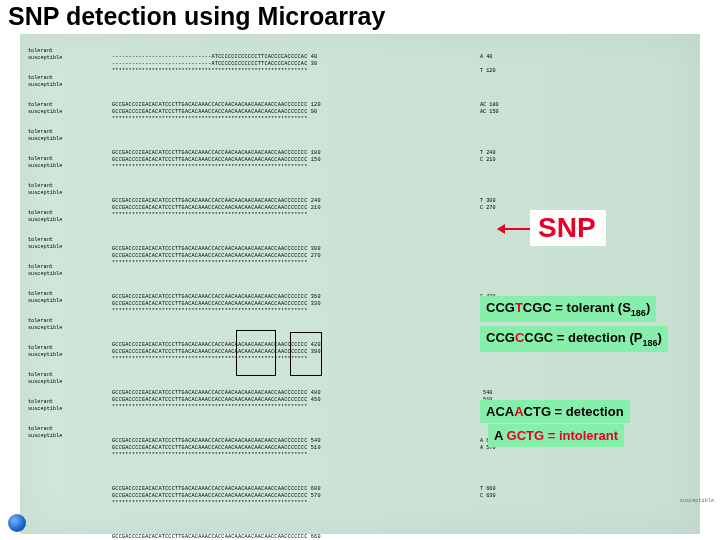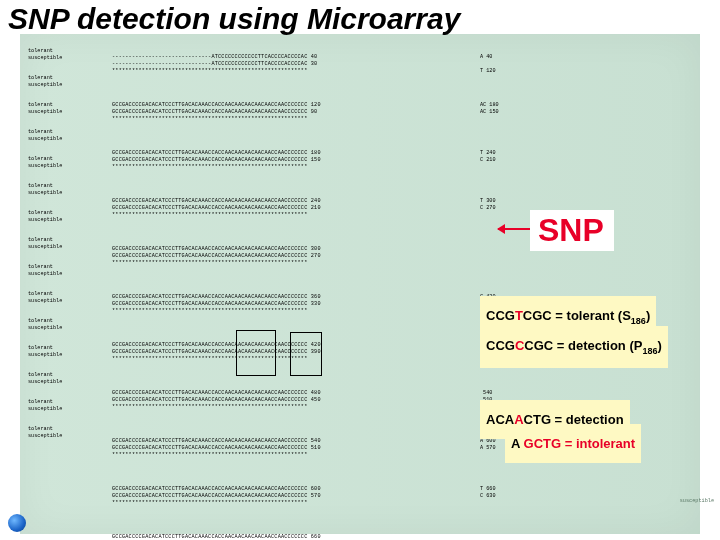--- a/index.html
+++ b/index.html
@@ -8,24 +8,23 @@
     height: 540px;
     font-family: "Comic Sans MS", "Segoe Script", cursive, sans-serif;
     background: #fff;
     overflow: hidden;
     position: relative;
   }
   .title {
     position: absolute;
     left: 8px;
     top: 2px;
-    font-size: 30px;
+    font-size: 25px;
     font-weight: 700;
     color: #000;
-    font-style: italic;
   }
   .logo {
     position: absolute;
     left: 8px;
     bottom: 8px;
     width: 18px;
     height: 18px;
     border-radius: 50%;
     background: radial-gradient(circle at 35% 35%, #6fb8ff 0%, #1a63c7 60%, #0b3e84 100%);
   }
@@ -74,21 +73,21 @@
 
   .snp-label {
     position: absolute;
     left: 530px;
     top: 210px;
     background: #fff;
     padding: 2px 10px 2px 8px;
     font-family: Arial, sans-serif;
   }
   .snp-label .snp {
-    font-size: 32px;
+    font-size: 28px;
     font-weight: 700;
     color: #e80028;
   }
   .arrow {
     position: absolute;
     left: 498px;
     top: 228px;
     width: 32px;
     height: 2px;
     background: #e80028;
@@ -96,35 +95,35 @@
   .arrow:before {
     content: "";
     position: absolute;
     left: -6px; top: -4px;
     border: 5px solid transparent;
     border-right: 8px solid #e80028;
   }
 
   .box {
     position: absolute;
-    background: #fef9c3;
+    background: #86efac;
     font-family: Arial, sans-serif;
     font-size: 13px;
     font-weight: 700;
     color: #000;
-    padding: 12px 6px;
+    padding: 4px 6px;
     white-space: nowrap;
   }
   .red { color: #e80028; }
   .sub { font-size: 9px; vertical-align: sub; font-weight: 700; }
 
   .box1 { left: 480px; top: 296px; }
   .box2 { left: 480px; top: 326px; }
   .box3 { left: 480px; top: 400px; }
-  .box4 { left: 505px; top: 424px; }
+  .box4 { left: 488px; top: 424px; }
 
   .hl-box {
     position: absolute;
     border: 1px solid #000;
     background: transparent;
   }
   .hl1 { left: 236px; top: 330px; width: 38px; height: 44px; }
   .hl2 { left: 290px; top: 332px; width: 30px; height: 42px; }
 
   .rfaint {

